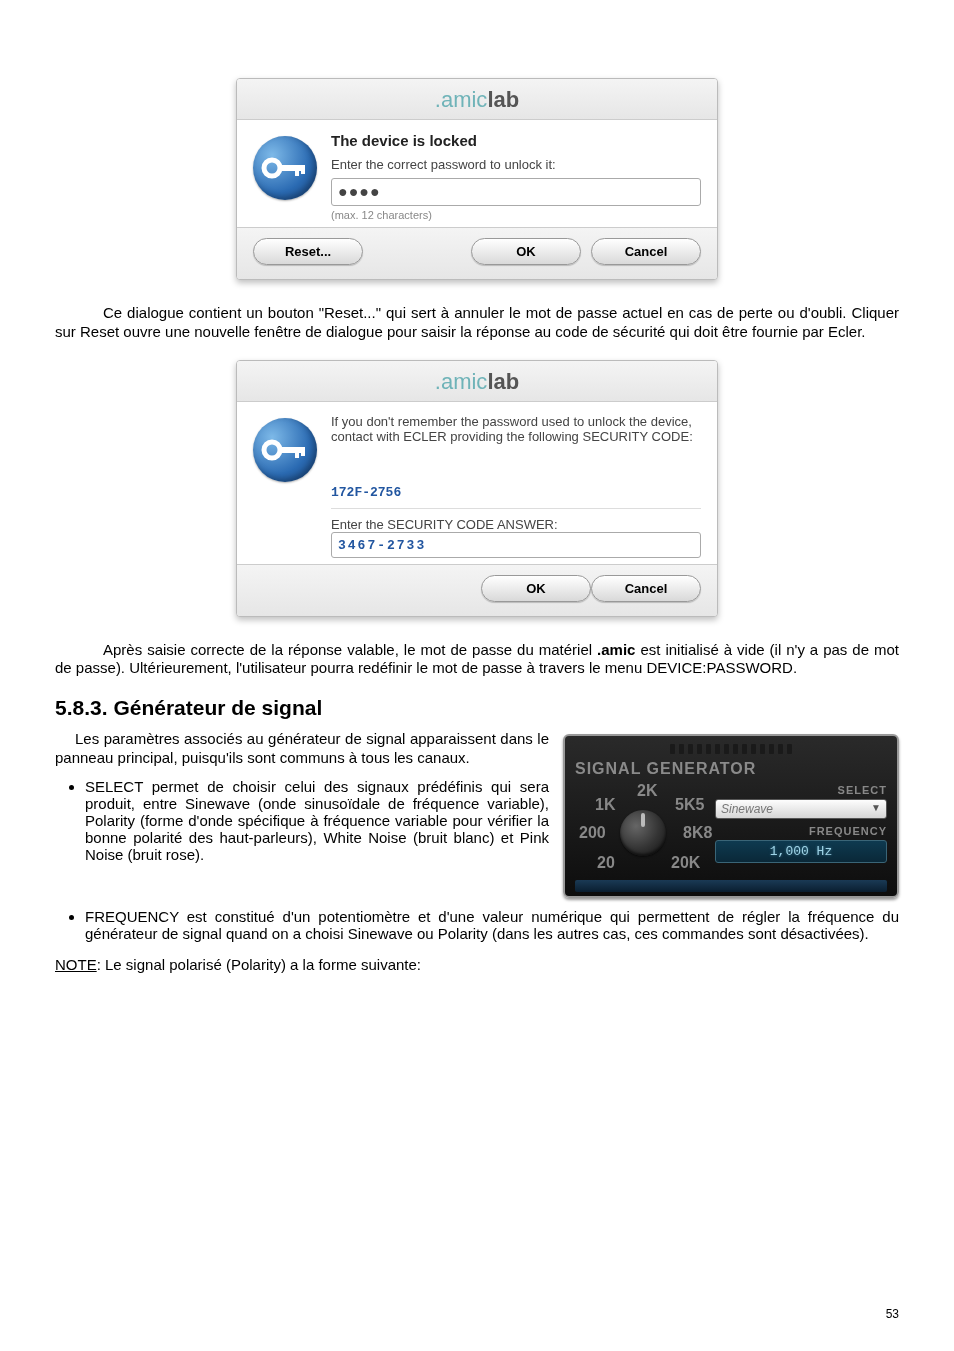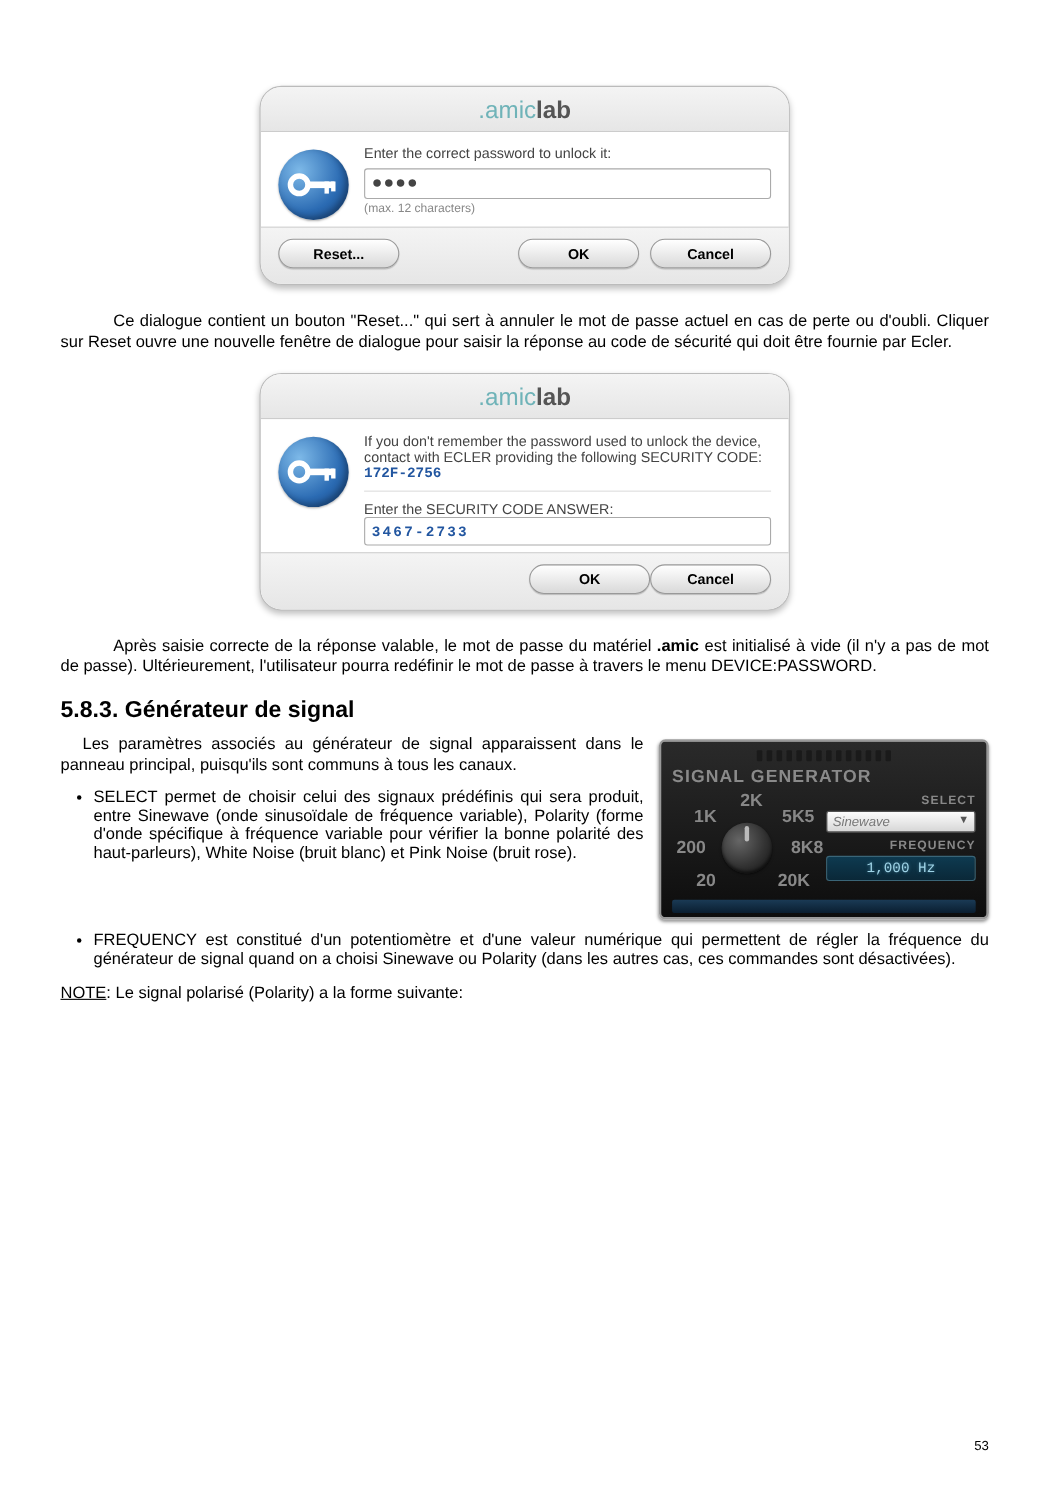--- a/index.html
+++ b/index.html
@@ -37,21 +37,21 @@
 
   
   .dialog-wrap {
     display: flex;
     justify-content: center;
     margin: 18px 0 24px 0;
   }
   .dialog {
     width: 480px;
     border: 1px solid #bbb;
-    border-radius: 20px;
+    border-radius: 4px;
     background: #fff;
     box-shadow: 0 3px 6px rgba(0,0,0,0.25);
     overflow: hidden;
   }
   .dialog-title {
     text-align: center;
     font-size: 22px;
     padding: 8px 0 6px 0;
     background: linear-gradient(#f4f4f4,#e6e6e6);
     border-bottom: 1px solid #ccc;
@@ -80,21 +80,21 @@
     background: #fff;
     border: 1px solid #aaa;
     border-radius: 3px;
     padding: 4px 6px;
     font-size: 13px;
     letter-spacing: 2px;
     box-sizing: border-box;
   }
   .pw-dots { font-size: 16px; letter-spacing: 1px; }
   .hint { font-size: 11px; color:#888; margin-top: 3px; }
-  .code-value { color: #2256a0; font-family: "Courier New", monospace; font-weight: bold; }
+  .code-value { color: #2256a0; font-family: "Courier New", monospace; font-weight: bold; margin-top: 41px; }
   .code-block { border-bottom: 1px solid #ddd; padding-bottom: 8px; margin-bottom: 8px; }
   .dialog-buttons {
     display: flex;
     justify-content: flex-end;
     align-items: center;
     padding: 10px 16px 14px 16px;
     background: linear-gradient(#f4f4f4,#e6e6e6);
     border-top: 1px solid #ccc;
   }
   .dialog-buttons.split { justify-content: space-between; }
@@ -111,21 +111,21 @@
     cursor: pointer;
   }
   .btn-group { display:flex; gap: 10px; }
 
   
   .sg-float {
     float: right;
     margin: 4px 0 4px 14px;
   }
   .sg-panel {
-    width: 300px;
+    width: 336px;
     background: linear-gradient(#2a2a2a,#0d0d0d);
     border: 2px solid #999;
     border-radius: 6px;
     padding: 8px 10px 4px 10px;
     color: #999;
     font-family: Arial, sans-serif;
     box-shadow: 0 2px 3px rgba(0,0,0,0.4);
     box-sizing: border-box;
   }
   .sg-header {
@@ -216,20 +216,21 @@
           <svg width="48" height="28" viewBox="0 0 48 28">
               <g fill="#fff">
                 <circle cx="11" cy="14" r="8" fill="none" stroke="#fff" stroke-width="5"></circle>
                 <rect x="17" y="11" width="26" height="6"></rect>
                 <rect x="34" y="11" width="4" height="11"></rect>
                 <rect x="40" y="11" width="4" height="9"></rect>
               </g>
             </svg>
         </div>
         <div class="dialog-content">
+          <div class="dialog-heading">The device is locked</div>
           <div class="dialog-sub">Enter the correct password to unlock it:</div>
           <div class="pw-input pw-dots">●●●●</div>
           <div class="hint">(max. 12 characters)</div>
         </div>
       </div>
       <div class="dialog-buttons split">
         <div class="btn">Reset...</div>
         <div class="btn-group">
           <div class="btn">OK</div>
           <div class="btn">Cancel</div>

